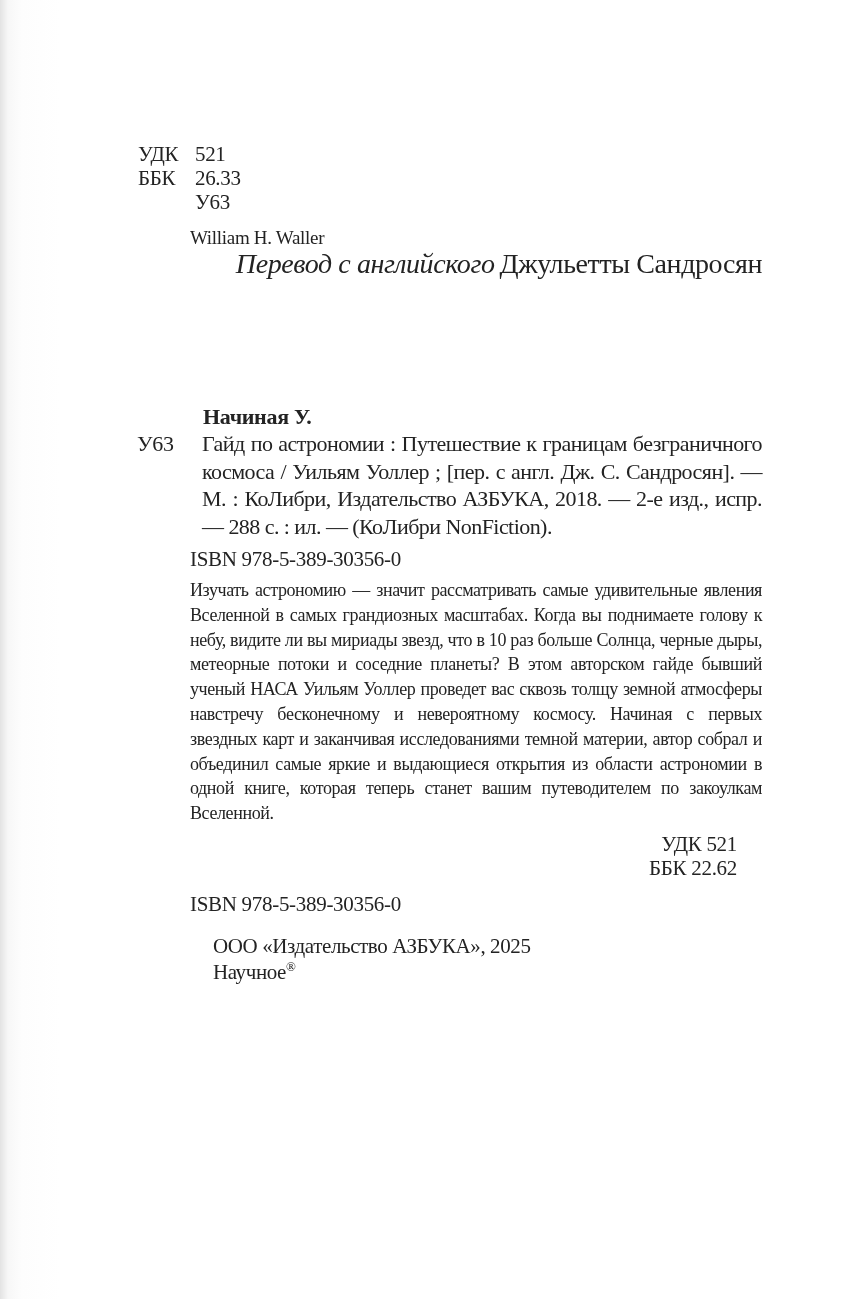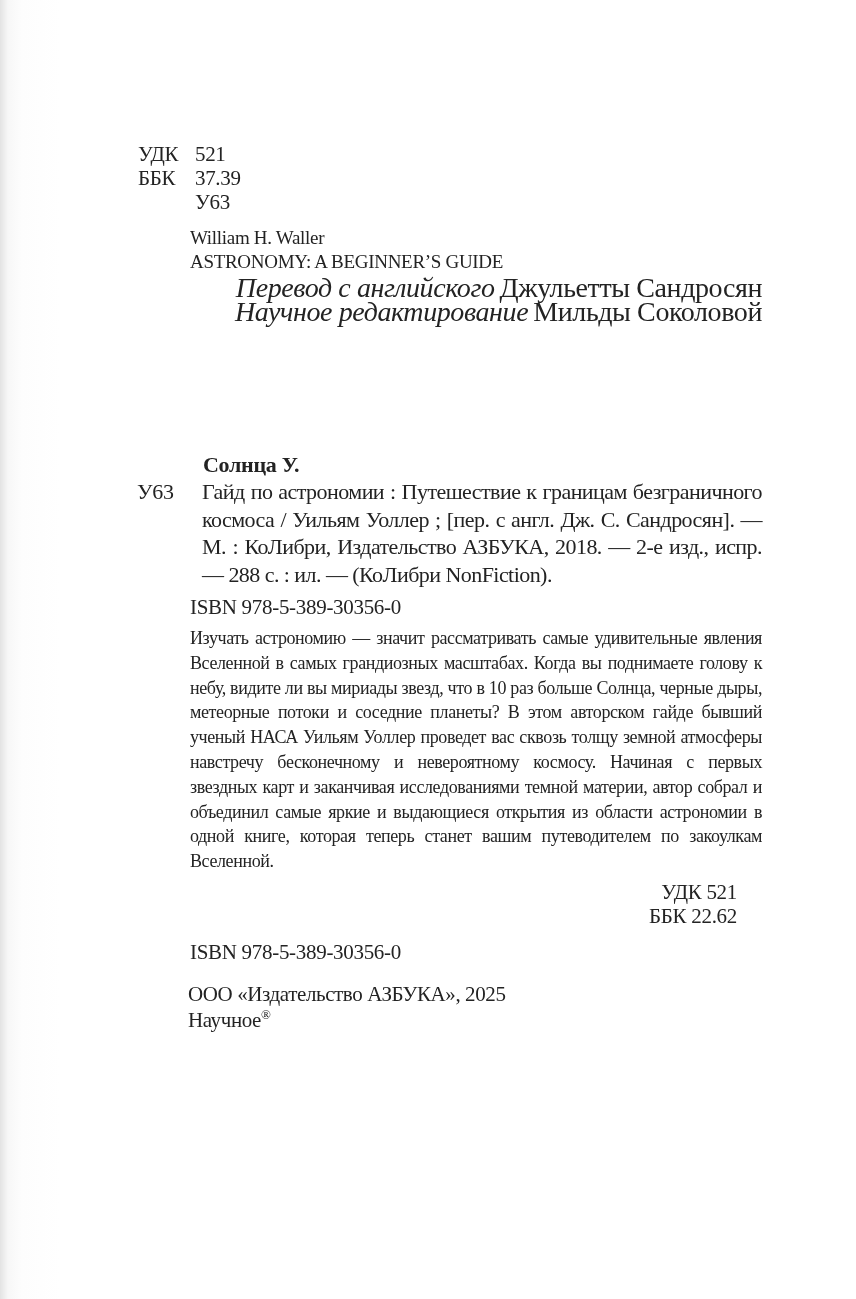--- a/index.html
+++ b/index.html
@@ -68,59 +68,55 @@
   .right-codes {
     margin-top: 6px;
     padding-right: 25px;
     text-align: right;
     font-size: 21px; line-height: 24px; letter-spacing: -0.3px;
   }
 
   
   .isbn2 { margin: 12px 0 0 0; font-size: 21px; line-height: 25px; letter-spacing: -0.3px; }
   .copyrights { margin: 16px 0 0 -2px; font-size: 21px; line-height: 26px; letter-spacing: -0.4px; }
-  .cp-indent { }
+  .cp-indent { margin-left: 25px; }
   sup { font-size: 13px; vertical-align: super; line-height: 0; }
 </style>
 </head>
 <body>
 
 <div class="page">
 
   <div class="cls">
     <div class="cls-row">
       <span class="cls-lbl">УДК</span>
       <span class="cls-val">521</span>
     </div>
     <div class="cls-row">
       <span class="cls-lbl">ББК</span>
-      <span class="cls-val">37.39</span>
+      <span class="cls-val">26.33</span>
     </div>
     <div class="cls-row">
       <span class="cls-lbl"></span>
       <span class="cls-val">У63</span>
     </div>
   </div>
 
   <div class="orig">
     <div>William H. Waller</div>
-    <div>ASTRONOMY: A BEGINNER’S GUIDE</div>
   </div>
 
 
   <div class="credits">
     <div>
       <em>Перевод с английского</em><span>Джульетты Сандросян</span>
     </div>
-    <div>
-      <em>Научное редактирование</em><span>Мильды Соколовой</span>
-    </div>
   </div>
 
-  <div class="card-heading">Солнца У.</div>
+  <div class="card-heading">Начиная У.</div>
 
   <div class="record">
     <span class="sign">У63</span>
     <p>Гайд по астрономии : Путешествие к границам безграничного космоса / Уильям Уоллер ; [пер. с англ. Дж. С. Сандросян]. — М. : КоЛибри, Издательство АЗБУКА, 2018. — 2-е изд., испр. — 288 с. : ил. — (КоЛибри NonFiction).</p>
   </div>
 
   <p class="isbn">ISBN 978-5-389-30356-0</p>
 
   <p class="annotation">Изучать астрономию — значит рассматривать самые удивительные явления Вселенной в самых грандиозных масштабах. Когда вы поднимаете голову к небу, видите ли вы мириады звезд, что в 10 раз больше Солнца, черные дыры, метеорные потоки и соседние планеты? В этом авторском гайде бывший ученый НАСА Уильям Уоллер проведет вас сквозь толщу земной атмосферы навстречу бесконечному и невероятному космосу. Начиная с первых звездных карт и заканчивая исследованиями темной материи, автор собрал и объединил самые яркие и выдающиеся открытия из области астрономии в одной книге, которая теперь станет вашим путеводителем по закоулкам Вселенной.</p>
 

